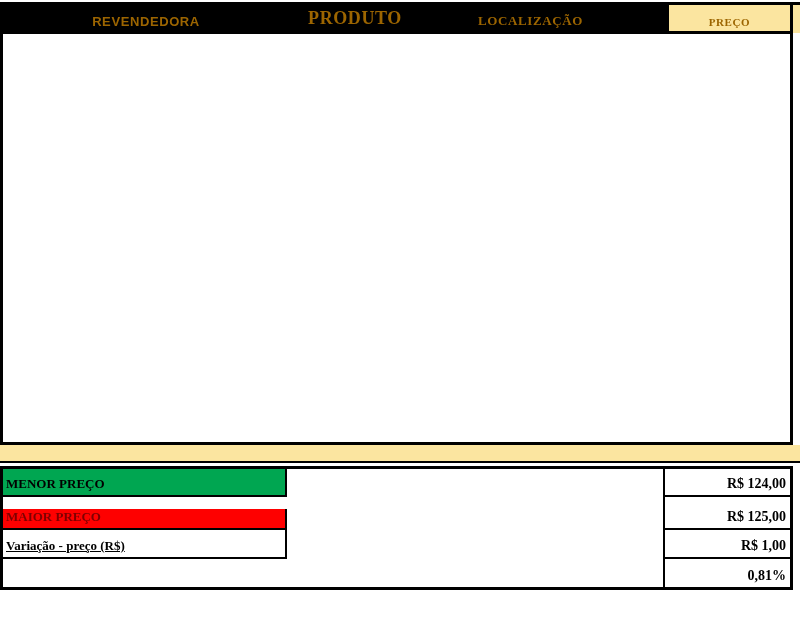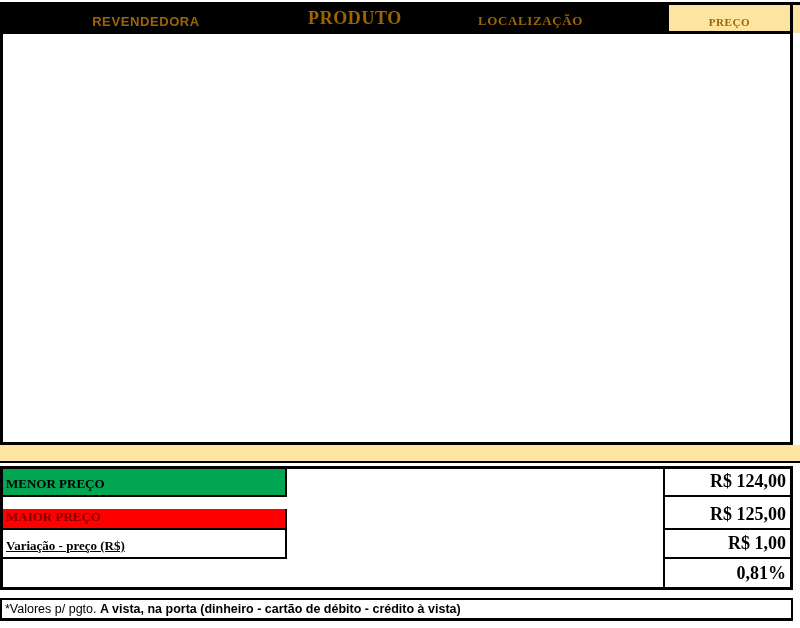--- a/index.html
+++ b/index.html
@@ -47,21 +47,21 @@
     display:flex;align-items:flex-end;padding:0 0 3px 3px;
     font-weight:bold;font-size:13px;
   }
   .sum-label.last{border-bottom:none;}
   .sum-low {background:#00A651;color:#000000;}
   .sum-high{background:#FE0000;color:#7F0000;}
   .sum-mid{grid-column:2;grid-row:1 / 5;box-sizing:border-box;border-right:2px solid #000;background:#fff;}
   .sum-value{
     grid-column:3;box-sizing:border-box;border-bottom:2px solid #000;
     display:flex;align-items:flex-end;justify-content:flex-end;padding:0 4px 3px 0;
-    font-weight:bold;font-size:18px;color:#000;
+    font-weight:bold;font-size:14px;color:#000;
   }
   .sum-value.last{border-bottom:none;}
   
   .footnote{
     position:absolute;left:0;top:598px;width:793px;height:23px;
     box-sizing:border-box;border:2px solid #000;border-bottom:3px solid #000;
     display:flex;align-items:center;padding-left:3px;
     font-family:"Liberation Sans",sans-serif;font-size:12.5px;background:#fff;
   }
   .footnote b{font-weight:bold;}
@@ -91,18 +91,14 @@
     <div class="sum-label" style="grid-column:1;grid-row:3;text-decoration:underline;">Variação - preço (R$)</div>
 
     <div class="sum-mid"></div>
 
     <div class="sum-value" style="grid-row:1;">R$ 124,00</div>
     <div class="sum-value" style="grid-row:2;">R$ 125,00</div>
     <div class="sum-value" style="grid-row:3;">R$ 1,00</div>
     <div class="sum-value last" style="grid-row:4;">0,81%</div>
   </div>
 
-  <div class="footnote">
-    <span style="white-space:pre;">*Valores p/ pgto. </span>
-      <b>A vista, na porta (dinheiro - cartão de débito - crédito à vista)</b>
-  </div>
 
 </div>
 
 </body></html>

